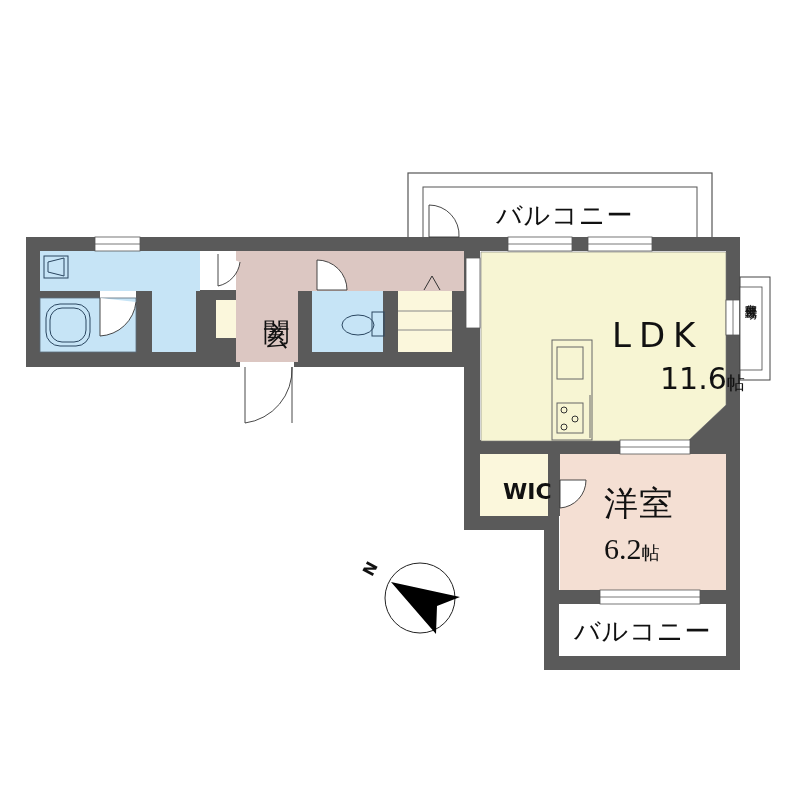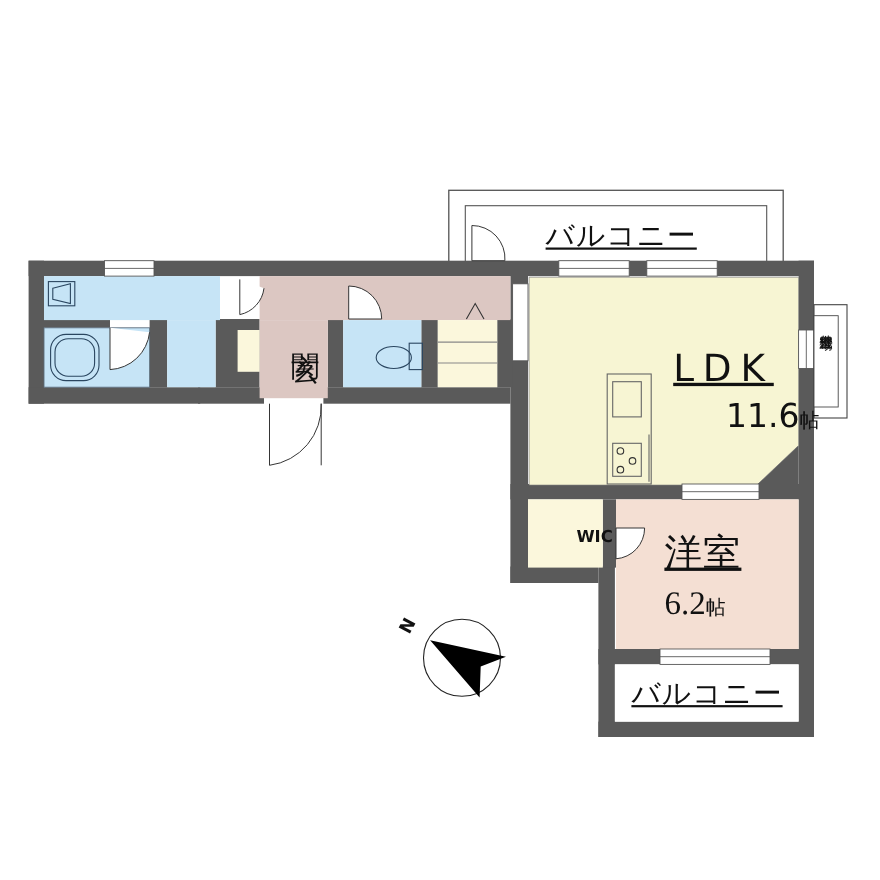--- a/index.html
+++ b/index.html
@@ -1,19 +1,19 @@
 <!DOCTYPE html>
 <html><head>
   <meta charset="utf-8">
   <style>
     html, body { margin: 0; padding: 0; background: #ffffff; }
     body { width: 800px; height: 800px; position: relative; overflow: hidden; font-family: "DejaVu Sans", sans-serif; }
     #plan { position: absolute; left: 0; top: 0; width: 800px; height: 800px; }
     .lbl { position: absolute; color: #111; font-family: "DejaVu Sans", sans-serif; white-space: nowrap; line-height: 1; }
-    .big { font-size: 34px; letter-spacing: 1px; text-decoration: underline; }
+    .big { font-size: 34px; letter-spacing: 1px; }
     .vert { writing-mode: vertical-rl; font-size: 12px; letter-spacing: 1px; }
   </style>
 </head>
 <body>
 
 <svg id="plan" viewBox="0 0 800 800" xmlns="http://www.w3.org/2000/svg">
 
   <g>
     <rect x="408" y="173" width="304" height="70" fill="#fff" stroke="#555" stroke-width="1.2"></rect>
     <rect x="423" y="187" width="274" height="56" fill="#fff" stroke="#555" stroke-width="1"></rect>
@@ -119,17 +119,17 @@
   <span>11.6</span><span style="font-size:18px;">帖</span>
 </div>
 
 <div class="lbl big" style="left:604px; top:486px;text-align:right;">洋室</div>
 <div class="lbl" style="left:604px; top:534px; font-size:30px;font-family:Liberation Serif, serif;">
   <span>6.2</span><span style="font-size:18px;">帖</span>
 </div>
 
 <div class="lbl" style="left:264px; top:300px; writing-mode:vertical-rl; font-size:26px;">玄関</div>
 
-<div class="lbl" style="left:524px; top:481px; font-size:15px; font-weight:bold;">WIC</div>
+<div class="lbl" style="left:503px; top:481px; font-size:22px; font-weight:bold;">WIC</div>
 
 <div class="lbl vert" style="left:745px; top:294px;">室外機置場</div>
 
 <div class="lbl" style="left:364px; top:561px; font-size:16px; font-weight:bold; transform:rotate(-62deg);">N</div>
 
 </body></html>

